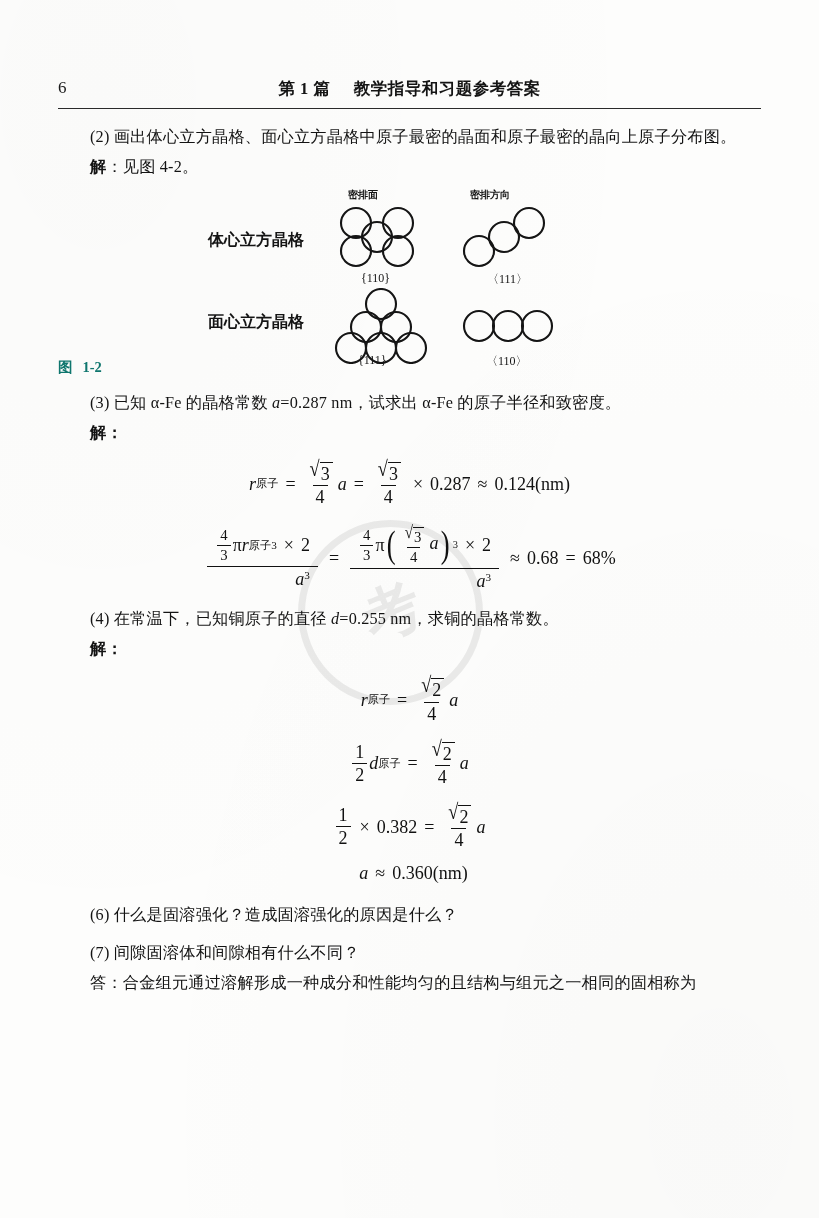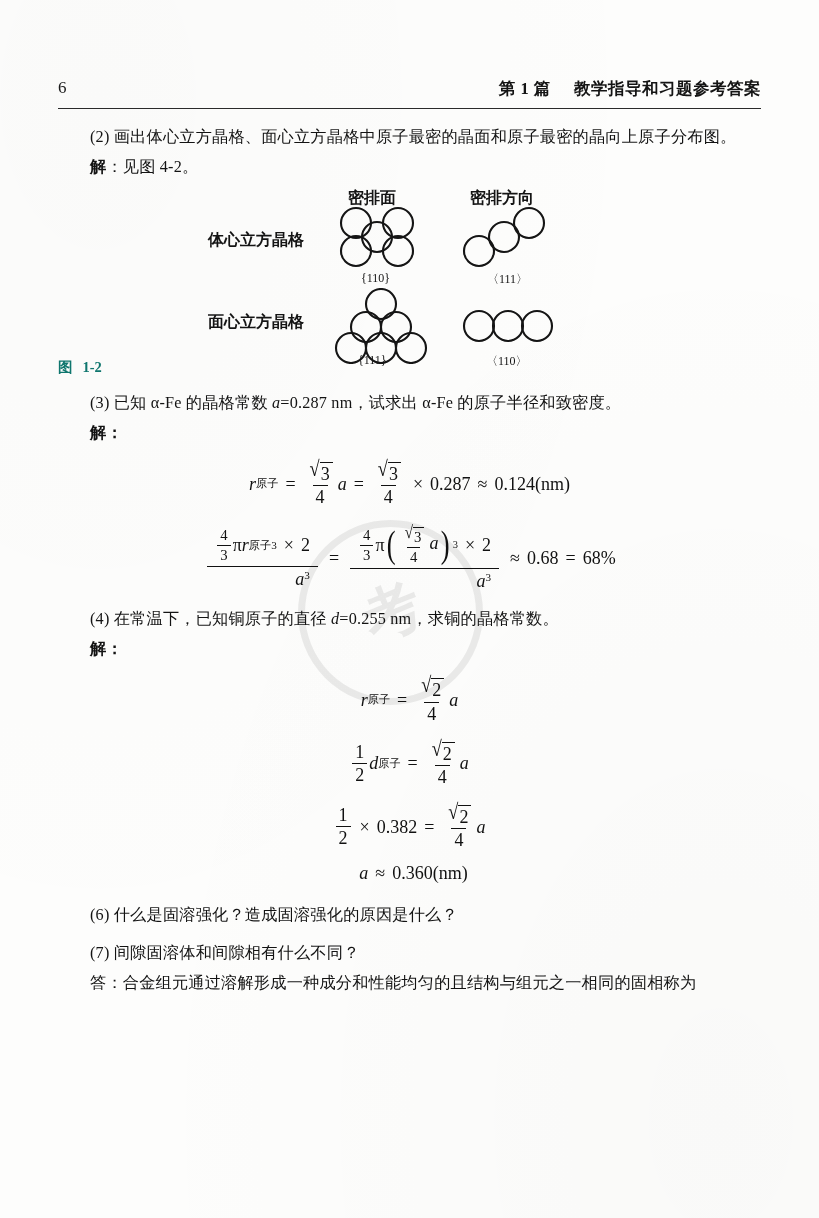--- a/index.html
+++ b/index.html
@@ -79,21 +79,21 @@
     top: 0;
     font-size: 17px;
     font-family: "Liberation Serif", serif;
     color: #1b1b1b;
   }
   .running-head {
     position: absolute;
     left: 0;
     right: 0;
     top: 0;
-    text-align: right;
+    text-align: center;
     font-size: 16.5px;
     font-weight: 700;
     letter-spacing: 0.5px;
     color: #141414;
   }
   .running-head .rh-gap { display: inline-block; width: 14px; }
   .header-rule {
     position: absolute;
     left: 58px;
     top: 108px;
@@ -134,21 +134,21 @@
 
   
   .figure {
     position: relative;
     width: 703px;
     height: 200px;
     margin-top: 6px;
   }
   .fig-colhead {
     position: absolute;
-    font-size: 16px;
+    font-size: 10px;
     font-weight: 700;
     color: #141414;
     white-space: nowrap;
   }
   .fig-rowlabel {
     position: absolute;
     font-size: 16px;
     font-weight: 700;
     color: #141414;
     white-space: nowrap;

